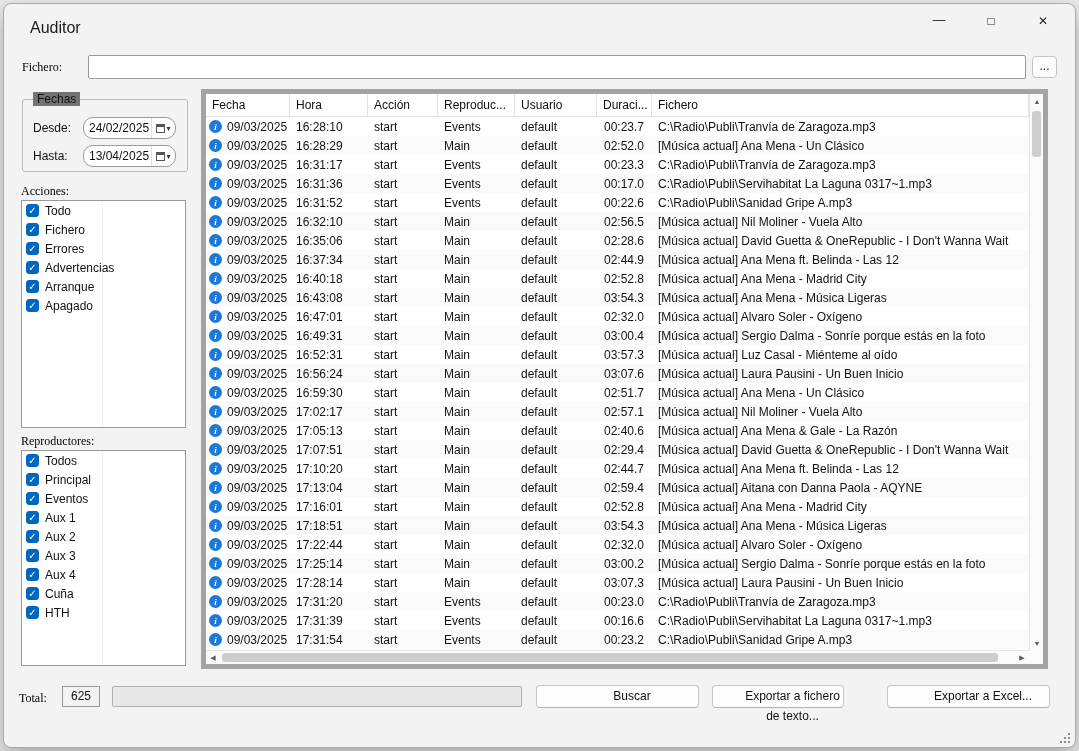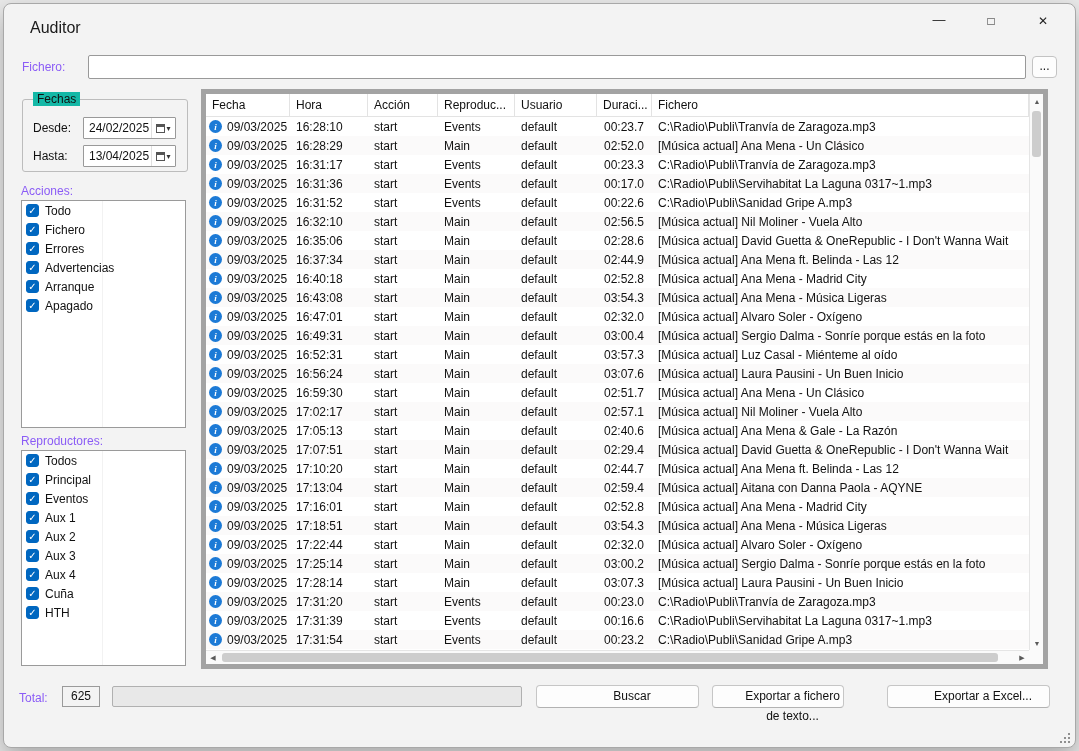--- a/index.html
+++ b/index.html
@@ -14,37 +14,37 @@
   .titlebar { position:absolute; left:0; top:0; right:0; height:44px; }
   .title-text { position:absolute; left:26px; top:15px; font-size:16px; color:#1a1a1a; }
   .caption-buttons { position:absolute; right:6px; top:0; display:flex; height:34px; }
   .caption-btn { width:52px; height:34px; display:flex; align-items:center; justify-content:center;
     color:#222; cursor:default; }
   .caption-btn.min span { font-size:13px; margin-top:-4px; }
   .caption-btn.max span { font-size:12px; }
   .caption-btn.close span { font-size:12px; }
 
   
-  .lbl { position:absolute; color:#8b5cf6; }
+  .lbl { position:absolute; color:#000000;font-family:Liberation Serif, serif; }
   #fichero-label { left:18px; top:56px; }
   #fichero-input { position:absolute; left:84px; top:51px; width:938px; height:24px;
     border:1px solid #999; background:#fff; padding:0 6px; font:inherit; border-radius:2px; }
   #browse-btn { position:absolute; left:1028px; top:52px; width:25px; height:22px;
     background:#fdfdfd; border:1px solid #c3c3c3; border-radius:4px; text-align:center;
     line-height:18px; font-size:12px; }
 
   
   .groupbox { position:absolute; left:18px; top:95px; width:166px; height:73px;
     border:1px solid #bcbcbc; border-radius:3px; }
-  .groupbox-label { position:absolute; left:10px; top:-8px; background:#14b8a6; padding:0 4px; }
+  .groupbox-label { position:absolute; left:10px; top:-8px; background:#737373; padding:0 4px; }
   .date-label { position:absolute; }
   #desde-label { left:10px; top:21px; }
   #hasta-label { left:10px; top:49px; }
   .datebox { position:absolute; left:60px; width:93px; height:22px; background:#fff;
-    border:1px solid #999; border-radius:1px; display:flex; align-items:center; padding-left:5px; }
+    border:1px solid #999; border-radius:10px; display:flex; align-items:center; padding-left:5px; }
   #desde-box { top:17px; } #hasta-box { top:45px; }
   .datebox .val { flex:1; }
   .date-btn { width:24px; height:100%; display:flex; align-items:center; justify-content:center; gap:1px;
     border-left:1px solid #e0e0e0; }
   .cal-ic { width:9px; height:9px; border:1px solid #555; border-top:3px solid #555; display:inline-block; }
   .dd { font-size:8px; color:#333; }
 
   
   #acciones-label { left:17px; top:180px; }
   #reproductores-label { left:17px; top:430px; }

